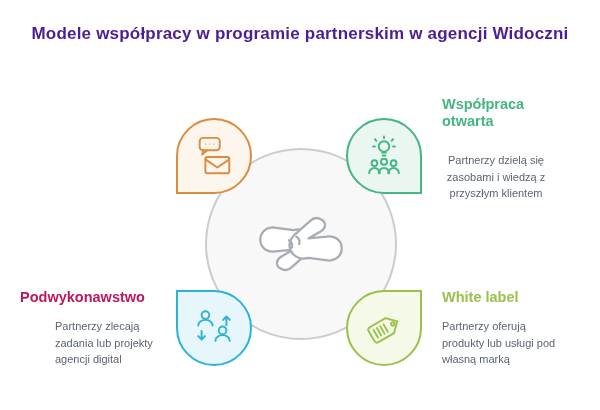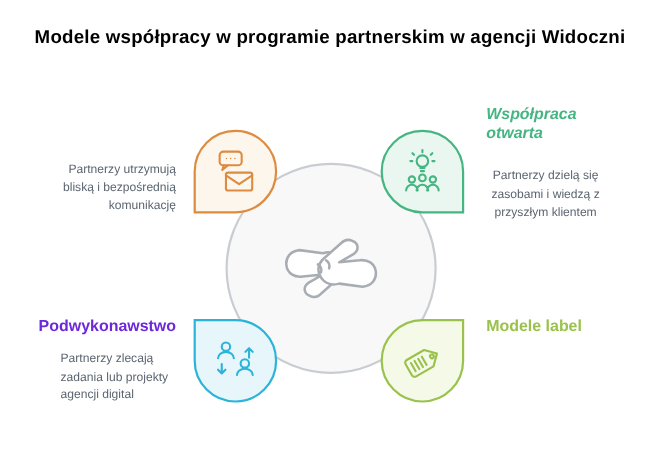--- a/index.html
+++ b/index.html
@@ -1,36 +1,36 @@
 <!DOCTYPE html>
 <html><head>
 <meta charset="utf-8">
 <style>
   html,body{margin:0;padding:0;background:#ffffff;}
   body{font-family:"Liberation Sans","DejaVu Sans",sans-serif;}
   .canvas{position:relative;width:600px;height:410px;background:#ffffff;overflow:hidden;}
 
   .title{position:absolute;top:24px;left:0;right:0;margin:0;text-align:center;
-         font-size:17px;font-weight:bold;color:#000000;letter-spacing:.2px;}
+         font-size:17px;font-weight:bold;color:#4c1d95;letter-spacing:.2px;}
 
   .center-circle{position:absolute;left:205px;top:148px;width:188px;height:188px;
          border-radius:50%;background:#f8f8f8;border:2px solid #c9cdd2;
          display:flex;align-items:center;justify-content:center;z-index:1;}
 
   .petal{position:absolute;width:76px;height:76px;border:2px solid;z-index:2;
          display:flex;align-items:center;justify-content:center;box-sizing:border-box;}
   .petal-tl{left:176px;top:118px;border-color:#dd8b3f;background:#fdf6ec;border-radius:50% 50% 50% 0;}
   .petal-tr{left:346px;top:118px;border-color:#45b581;background:#e9f7f0;border-radius:50% 50% 0 50%;}
   .petal-bl{left:176px;top:290px;border-color:#2bb3d9;background:#e6f6fb;border-radius:0 50% 50% 50%;}
   .petal-br{left:346px;top:290px;border-color:#9ac14b;background:#f4f9e8;border-radius:50% 0 50% 50%;}
 
   .h{position:absolute;margin:0;font-size:14.5px;font-weight:bold;line-height:1.2;}
   .h-tl{left:20px;top:117px;width:140px;text-align:right;color:#e0872a;}
-  .h-tr{left:442px;top:96px;width:115px;text-align:left;color:#45b581;font-style:italic;}
-  .h-bl{left:5px;top:289px;width:155px;text-align:right;color:#6d28d9;}
+  .h-tr{left:442px;top:96px;width:115px;text-align:left;color:#45b581;}
+  .h-bl{left:5px;top:289px;width:155px;text-align:center;color:#be185d;}
   .h-br{left:442px;top:289px;width:130px;text-align:left;color:#9ac14b;}
 
   .b{position:absolute;margin:0;font-size:11px;color:#5b6570;line-height:1.5;}
   .b-tl{left:46px;top:146px;width:114px;text-align:right;}
   .b-tr{left:442px;top:152px;width:108px;text-align:center;}
   .b-bl{left:55px;top:318px;width:105px;}
   .b-br{left:442px;top:318px;width:116px;text-align:left;}
 </style>
 </head>
 <body>
@@ -93,23 +93,23 @@
   <div class="petal petal-br">
     <svg width="42" height="42" viewBox="0 0 44 44">
       <g fill="none" stroke="#9ac14b" stroke-width="2" stroke-linecap="round" stroke-linejoin="round" transform="rotate(-30 22 23)">
         <path d="M7 17 a3 3 0 0 1 3 -3 h19 l9 9 -9 9 h-19 a3 3 0 0 1 -3 -3 z"></path>
         <circle cx="32.5" cy="23" r="1.8"></circle>
         <path d="M12 18.5 v9 M16 18.5 v9 M20 18.5 v9 M24 18.5 v9"></path>
       </g>
     </svg>
   </div>
 
-  <p class="b b-tl">Partnerzy utrzymują bliską i bezpośrednią komunikację</p>
 
   <h2 class="h h-tr">Współpraca otwarta</h2>
   <p class="b b-tr">Partnerzy dzielą się zasobami i wiedzą z przyszłym klientem</p>
 
   <h2 class="h h-bl">Podwykonawstwo</h2>
   <p class="b b-bl">Partnerzy zlecają zadania lub projekty agencji digital</p>
 
-  <h2 class="h h-br">Modele label</h2>
+  <h2 class="h h-br">White label</h2>
+  <p class="b b-br">Partnerzy oferują produkty lub usługi pod własną marką</p>
 
 </div>
 
 </body></html>

